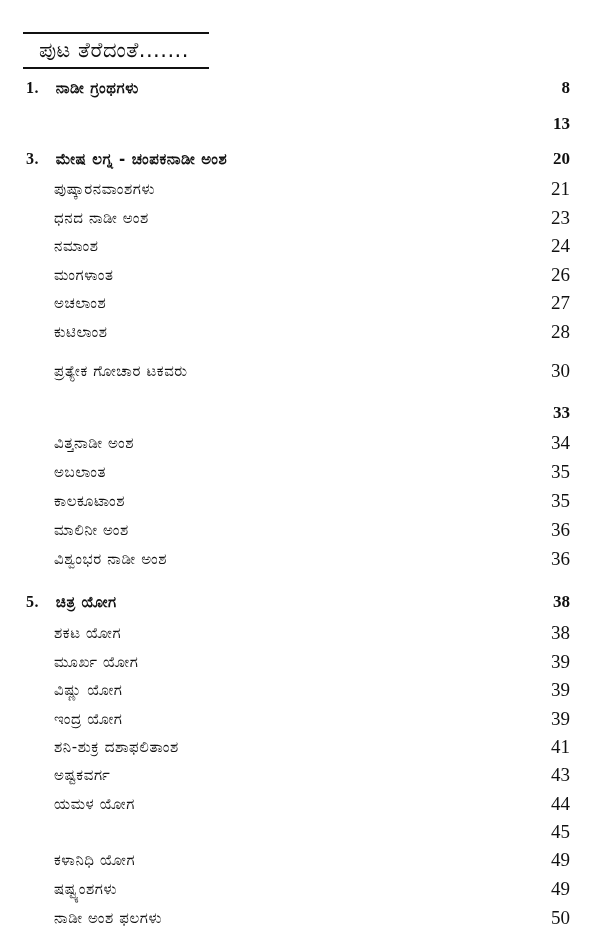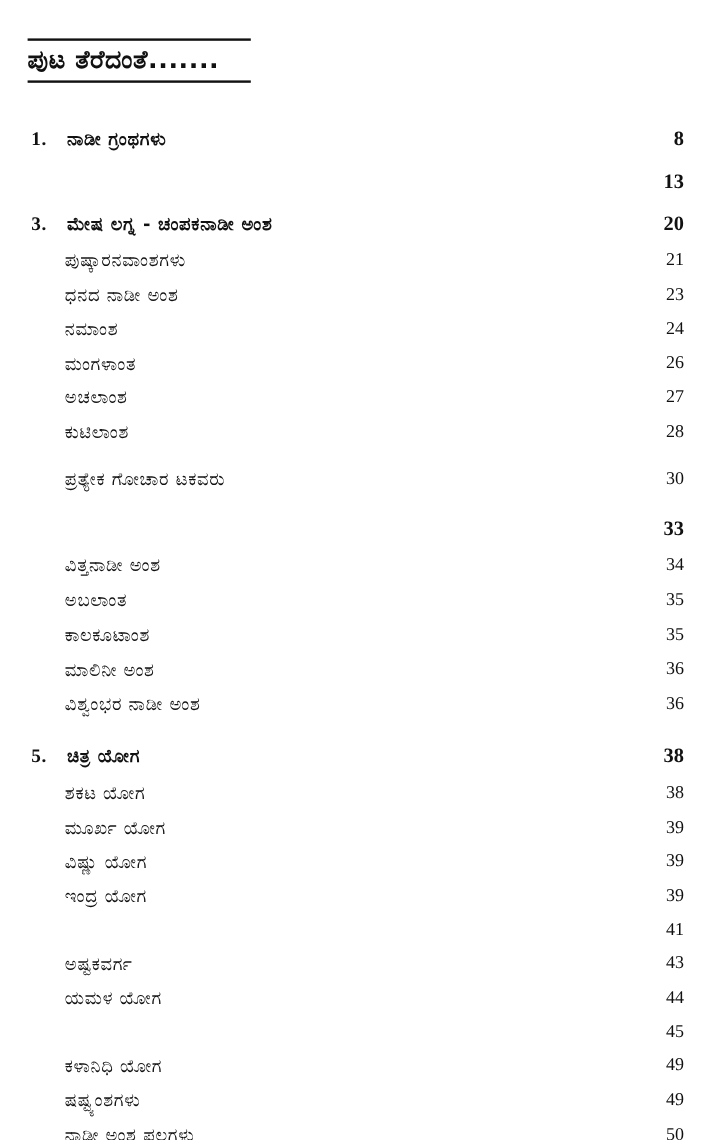--- a/index.html
+++ b/index.html
@@ -22,38 +22,38 @@
       width: 186px;
     }
     .rule {
       height: 2px;
       background: #111;
       width: 186px;
     }
     .page-heading {
       font-family: "DejaVu Sans", sans-serif;
       font-size: 21px;
-      font-weight: bold;
+      font-weight: normal;
       line-height: 30px;
       padding: 1px 0 2px 0;
       white-space: nowrap;
       letter-spacing: 0.5px;
+      margin-left: 16px;
     }
     .toc {
       position: absolute;
       left: 0;
       top: 0;
       width: 600px;
     }
     .toc-row {
       position: absolute;
       left: 0;
       width: 600px;
       height: 26px;
-      margin-top: 28px;
     }
     .toc-title {
       position: absolute;
       white-space: nowrap;
       font-size: 15px;
       line-height: 26px;
       letter-spacing: 0.6px;
     }
     .toc-row.chapter .toc-title {
       left: 26px;
@@ -76,21 +76,21 @@
       font-family: "Liberation Serif", serif;
       line-height: 26px;
       text-align: right;
     }
     .toc-row.chapter .toc-page {
       font-weight: bold;
       font-size: 17px;
     }
     .toc-row.section .toc-page {
       font-weight: normal;
-      font-size: 15px;
+      font-size: 19px;
     }
   </style>
 </head>
 <body>
 
 <div class="page-heading-wrap">
   <div class="rule"></div>
   <div class="page-heading">ಪುಟ ತೆರೆದಂತೆ.......</div>
   <div class="rule"></div>
 </div>
@@ -177,20 +177,21 @@
   </div>
   <div class="toc-row section" style="top:677px">
     <span class="toc-title">ವಿಷ್ಣು ಯೋಗ</span>
     <span class="toc-page">39</span>
   </div>
   <div class="toc-row section" style="top:706px">
     <span class="toc-title">ಇಂದ್ರ ಯೋಗ</span>
     <span class="toc-page">39</span>
   </div>
   <div class="toc-row section" style="top:734px">
+    <span class="toc-title">ಶನಿ-ಶುಕ್ರ ದಶಾಫಲಿತಾಂಶ</span>
     <span class="toc-page">41</span>
   </div>
   <div class="toc-row section" style="top:762px">
     <span class="toc-title">ಅಷ್ಟಕವರ್ಗ</span>
     <span class="toc-page">43</span>
   </div>
   <div class="toc-row section" style="top:791px">
     <span class="toc-title">ಯಮಳ ಯೋಗ</span>
     <span class="toc-page">44</span>
   </div>

